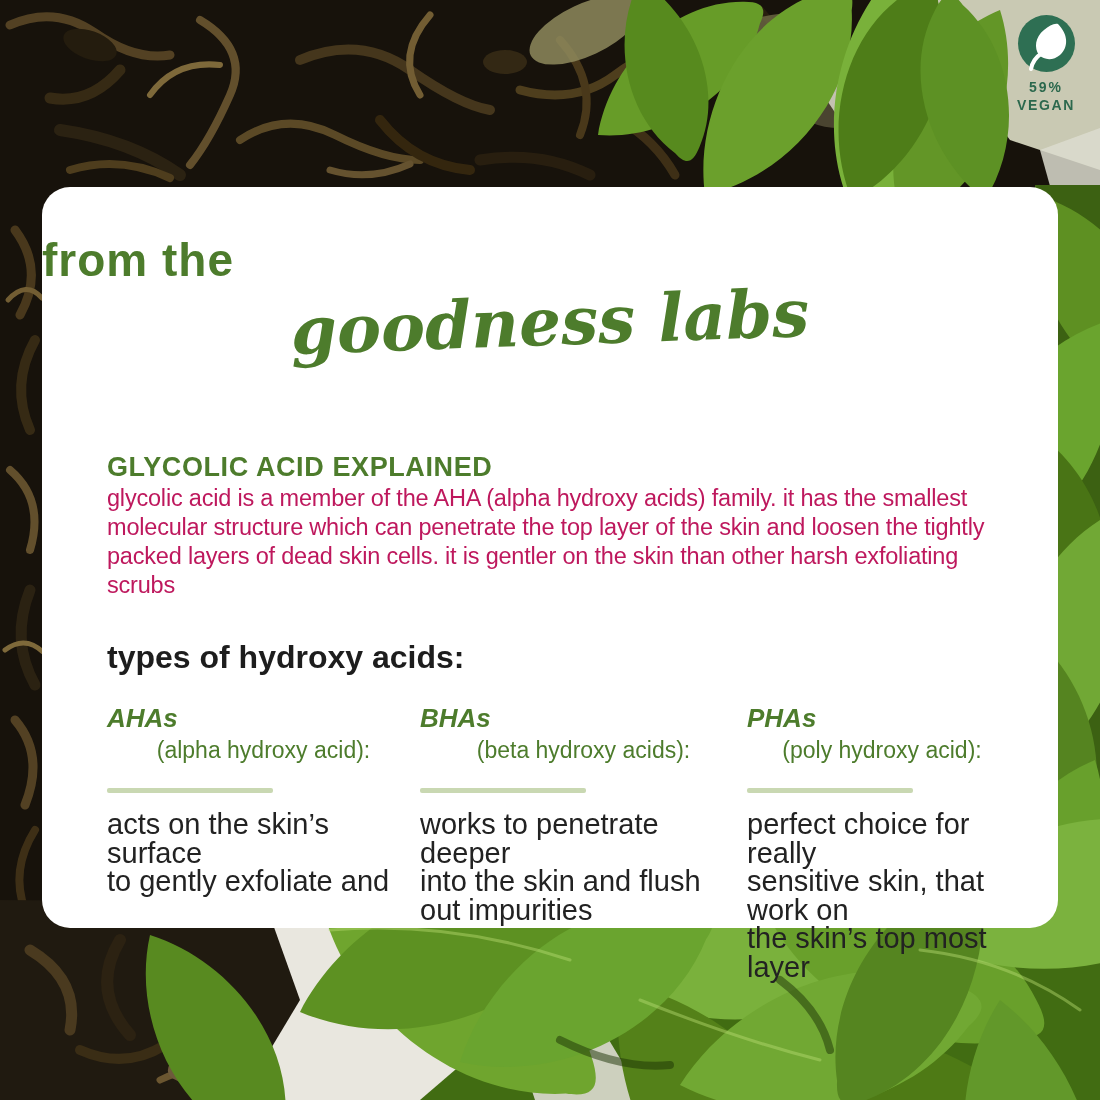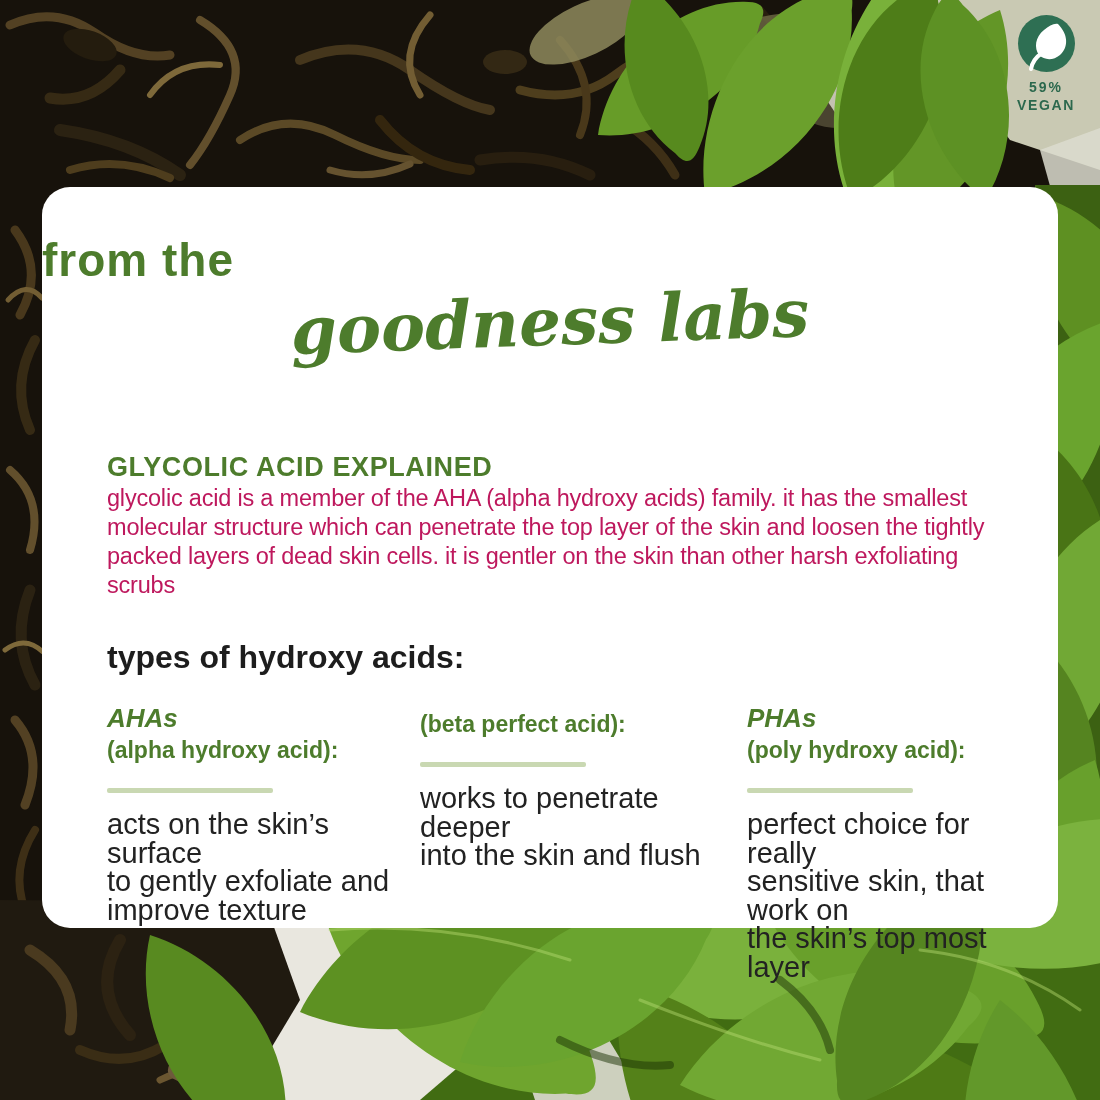--- a/index.html
+++ b/index.html
@@ -28,21 +28,21 @@
     font-size:66px;color:#4d7c2c;line-height:1.2;transform:rotate(-2deg);}
   .section-heading{position:absolute;left:65px;top:234px;
     font-size:27px;font-weight:bold;color:#4d7c2c;letter-spacing:.6px;line-height:1.1;margin-top:32px;}
   .body-par{position:absolute;left:65px;top:297px;width:895px;
     font-size:23.5px;color:#be185d;line-height:29px;letter-spacing:-.2px;}
   .types-label{position:absolute;left:65px;top:452px;
     font-size:32px;font-weight:bold;color:#1d1d1d;}
   .cols{position:absolute;left:65px;top:518px;width:910px;
     display:grid;grid-template-columns:313px 327px auto;}
   .acid-abbr{font-size:26px;font-weight:bold;color:#4d7c2c;line-height:1;font-style:italic;}
-  .acid-full{font-size:23px;font-weight:bold;color:#4d7c2c;margin-top:7px;line-height:1.1;}
+  .acid-full{font-size:23px;font-weight:normal;color:#4d7c2c;margin-top:7px;line-height:1.1;text-align:center;}
   .divider{width:166px;height:5px;background:#c9d8b2;border-radius:2px;margin-top:25px;}
   .acid-desc{margin-top:17px;font-size:29px;color:#222222;line-height:28.5px;}
 </style>
 </head>
 <body>
 
 <div class="canvas">
 
   <svg class="bg" viewBox="0 0 1100 1100" aria-hidden="true">
     <defs>
@@ -180,30 +180,31 @@
 
     <div class="cols">
 
       <div class="col">
         <div class="acid-abbr">AHAs</div>
         <div class="acid-full">(alpha hydroxy acid):</div>
         <div class="divider"></div>
         <div class="acid-desc">
           <div>acts on the skin’s surface</div>
           <div>to gently exfoliate and</div>
-          <div>improve texture</div>
         </div>
       </div>
 
       <div class="col">
-        <div class="acid-full">(beta perfect acid):</div>
+        <div class="acid-abbr">BHAs</div>
+        <div class="acid-full">(beta hydroxy acids):</div>
         <div class="divider"></div>
         <div class="acid-desc">
           <div>works to penetrate deeper</div>
           <div>into the skin and flush</div>
+          <div>out impurities</div>
         </div>
       </div>
 
       <div class="col">
         <div class="acid-abbr">PHAs</div>
         <div class="acid-full">(poly hydroxy acid):</div>
         <div class="divider"></div>
         <div class="acid-desc">
           <div>perfect choice for really</div>
           <div>sensitive skin, that work on</div>

